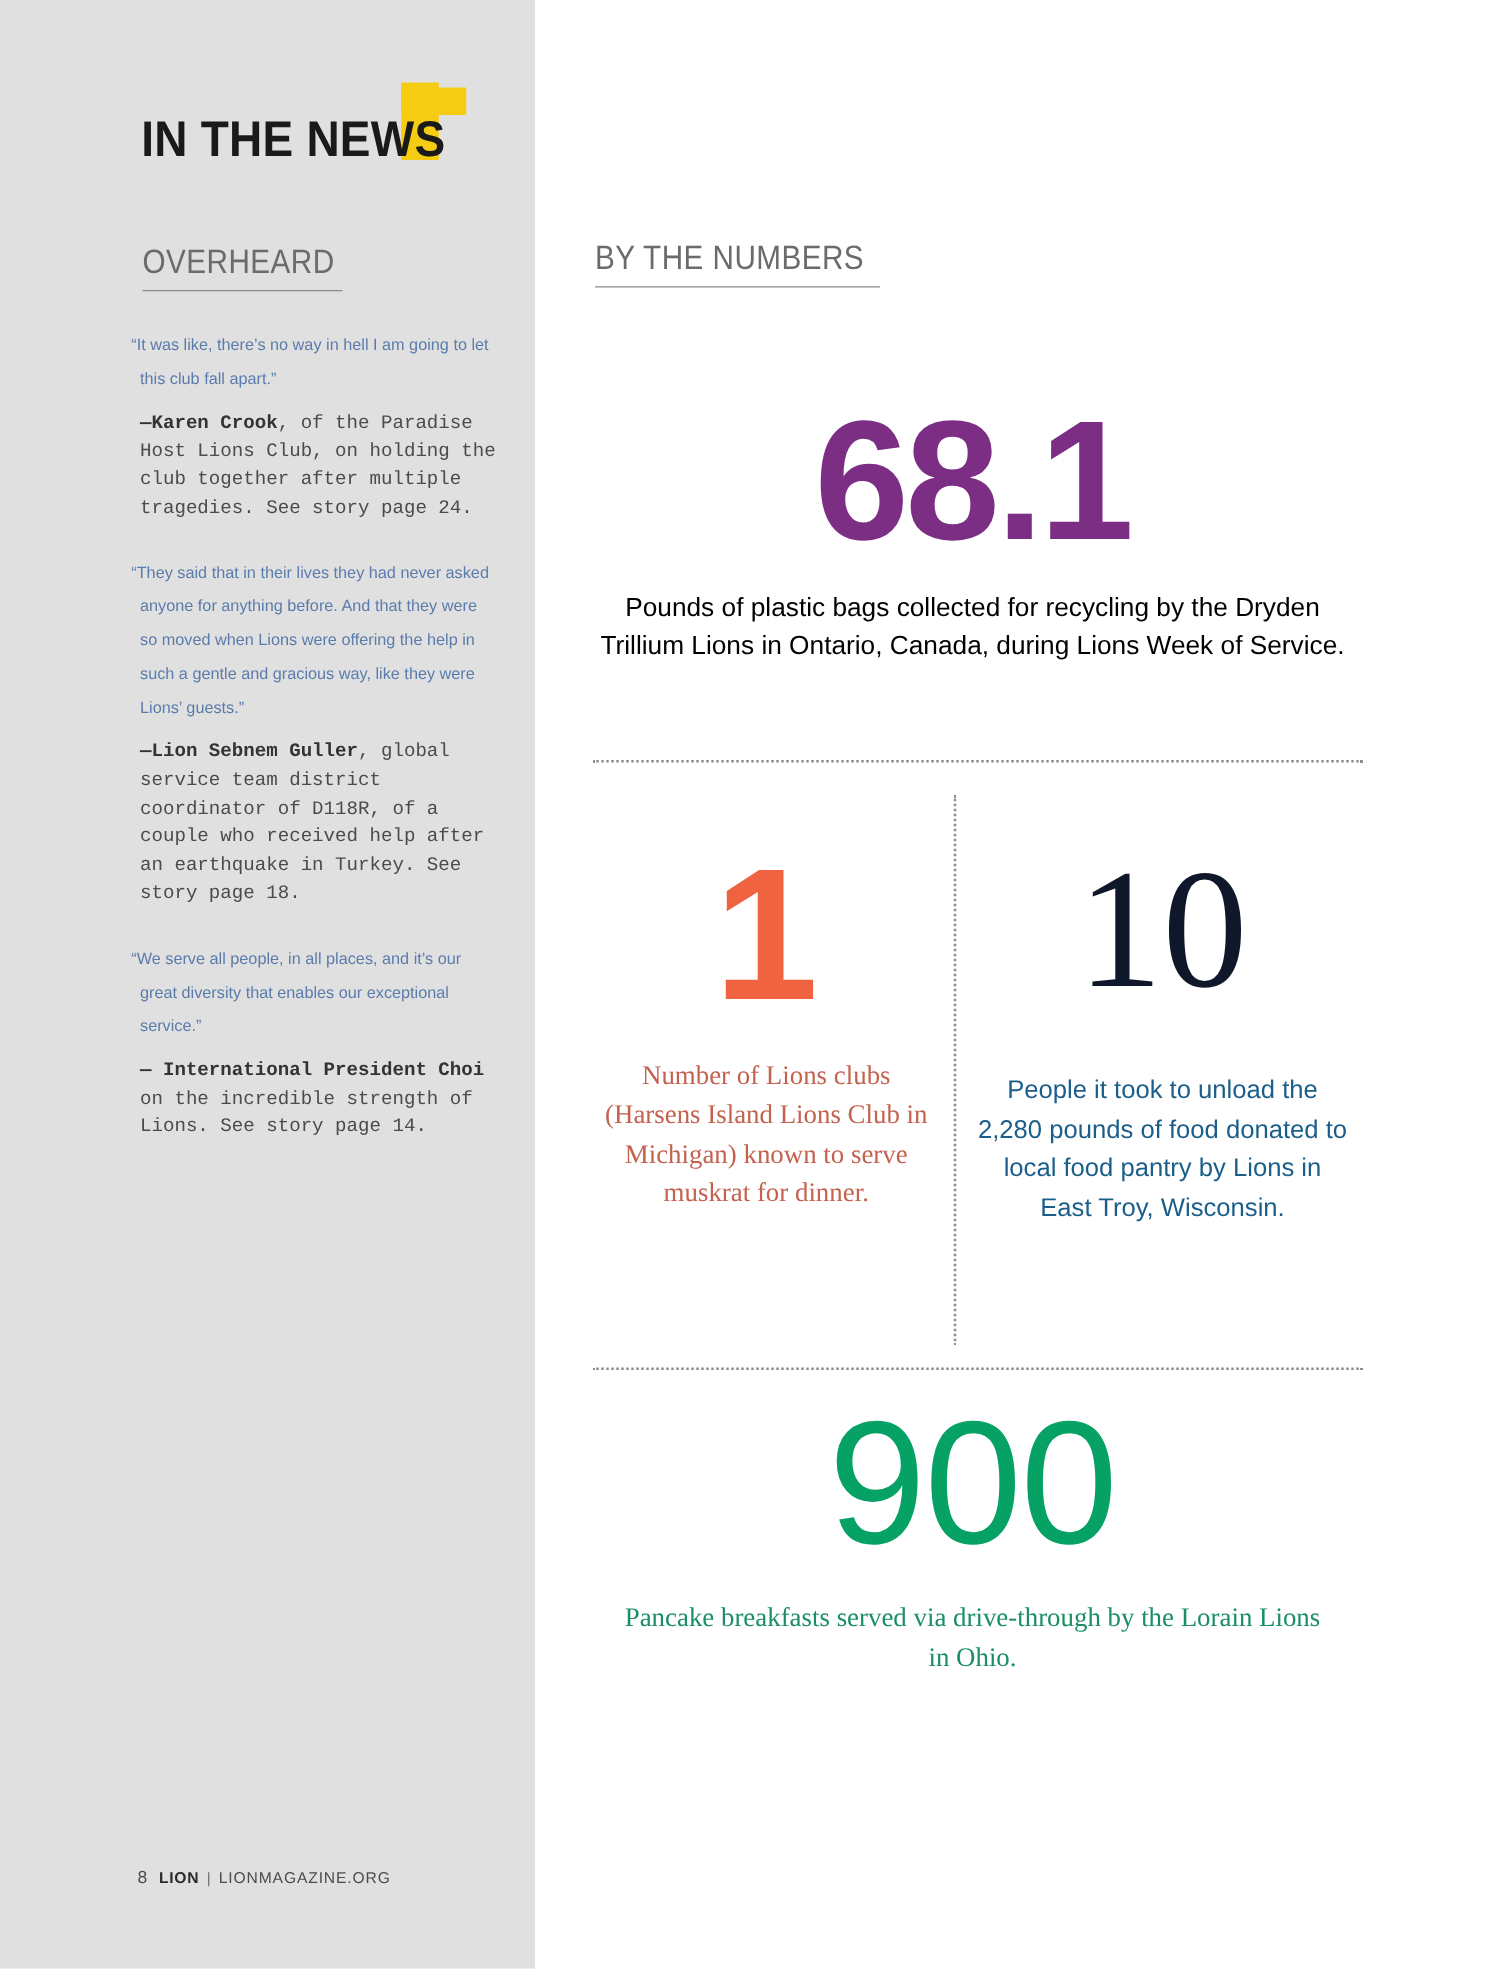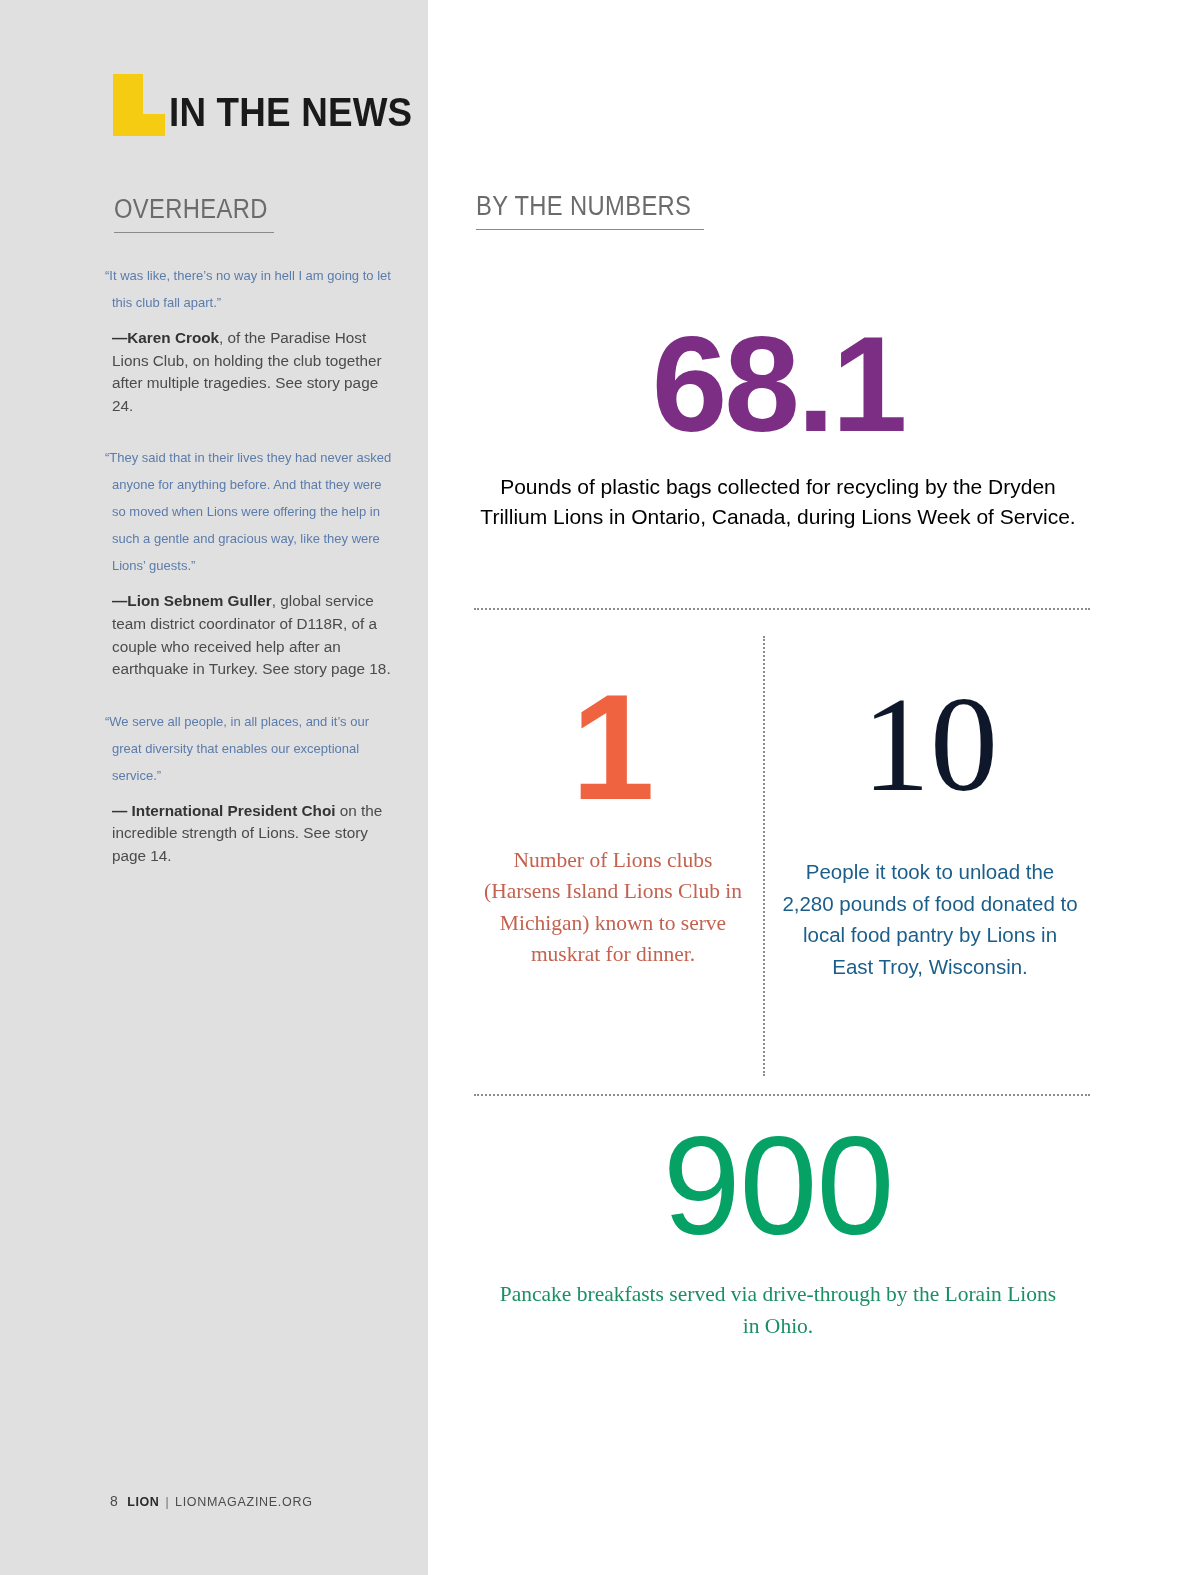--- a/index.html
+++ b/index.html
@@ -25,20 +25,21 @@
   }
 
   
   #masthead {
     position: absolute;
     left: 113px;
     top: 66px;
     display: flex;
     align-items: flex-end;
     height: 70px;
+    flex-direction: column;
   }
   #lion-l-icon {
     width: 52px;
     height: 62px;
     position: relative;
     margin-right: 4px;
   }
   #lion-l-icon .stem {
     position: absolute;
     left: 0; top: 0;
@@ -107,20 +108,21 @@
     font-size: 13px;
     line-height: 27px;
     margin: 0 0 11px 0;
     text-indent: -7px;
   }
   .quote-attr {
     color: #4b4b4b;
     font-size: 15.3px;
     line-height: 22.6px;
     margin: 0;
+    font-family: Liberation Mono, monospace;
   }
   .quote-attr b { color: #333333; font-weight: bold; }
 
   
   #numbers {
     position: absolute;
     left: 428px;
     top: 16px;
     width: 772px;
     height: 1116px;

